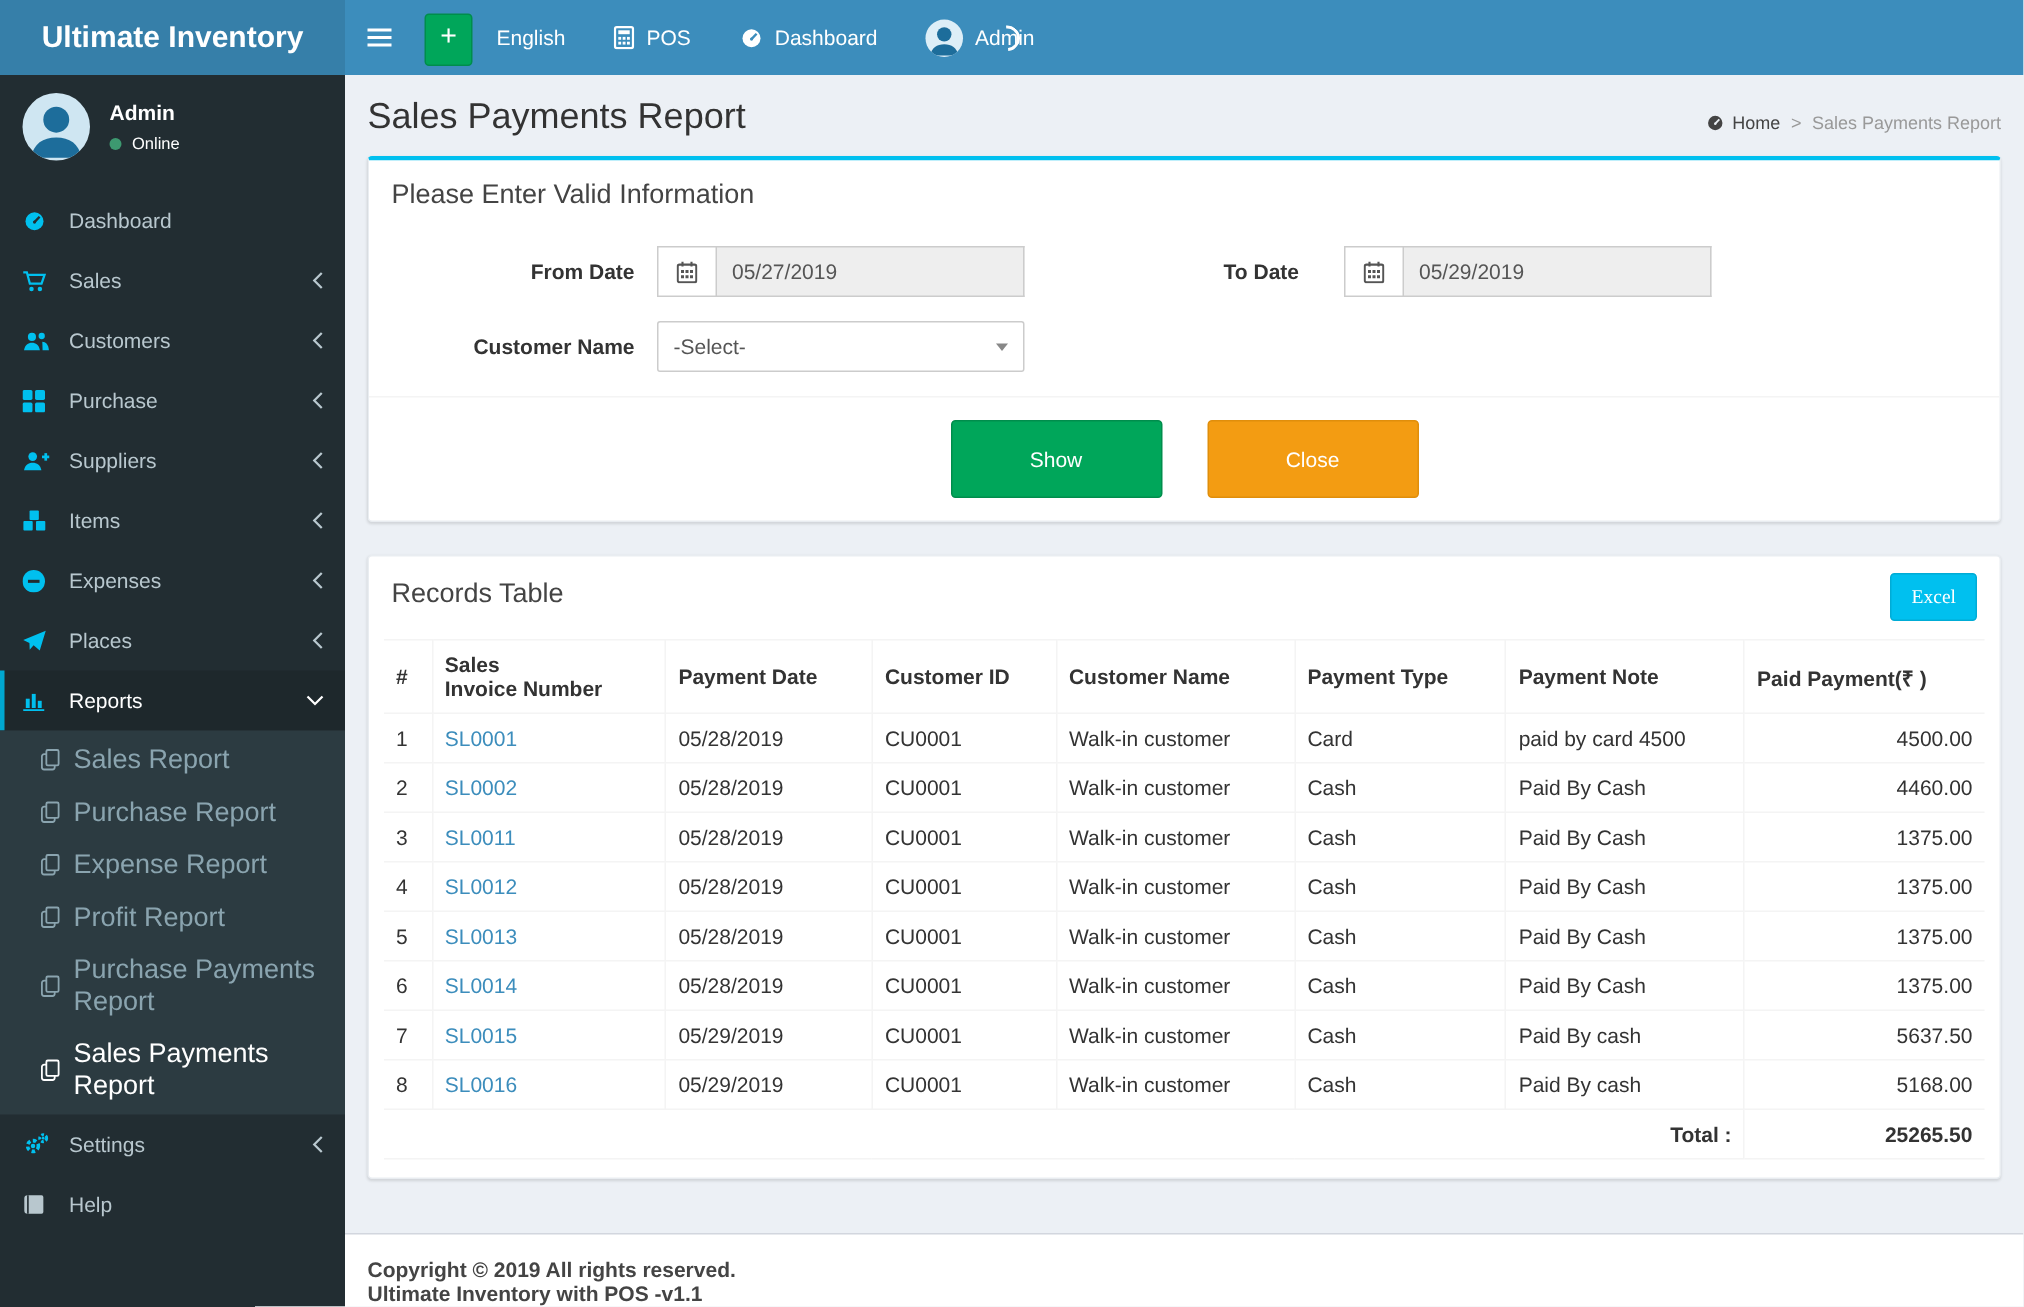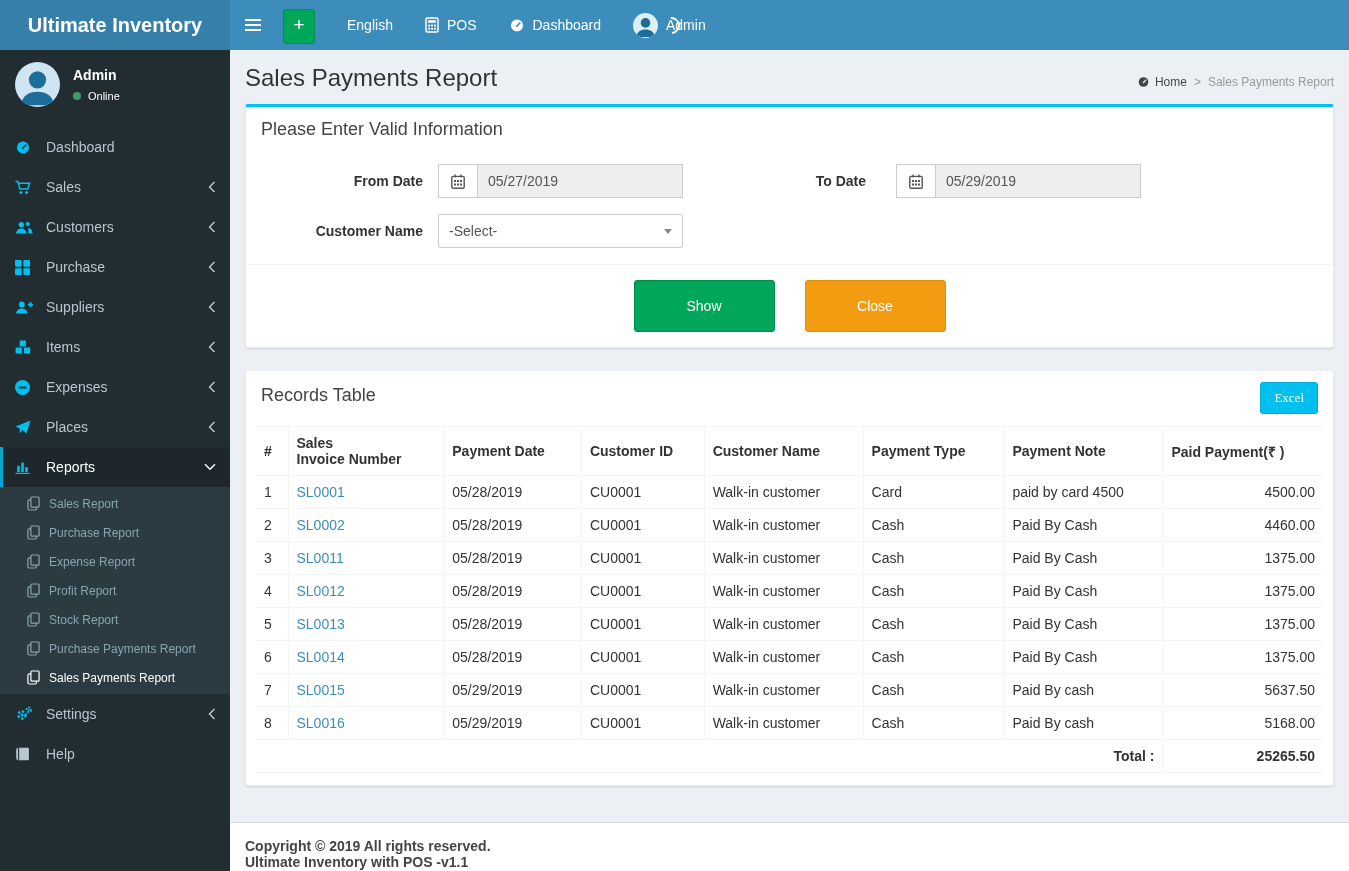--- a/index.html
+++ b/index.html
@@ -33,21 +33,21 @@
   .menu-item{display:flex;align-items:center;padding:12px 14px 12px 12px;border-left:3px solid transparent;
              color:#b8c7ce;font-size:14px;cursor:pointer;}
   .menu-item .mi{width:24px;margin-right:7px;display:flex;align-items:center;color:#00c0ef;}
   .menu-item .lbl{flex:1;}
   .menu-item .chev{margin-left:auto;display:flex;color:#b8c7ce;}
   .menu-item.active{background:#1e282c;border-left-color:#00a7d0;color:#fff;}
   .menu-item.active .chev{color:#fff;}
   .menu-item.help .mi{color:#b8c7ce;}
   .submenu{list-style:none;margin:0;padding:2px 0;background:#2c3b41;}
   .submenu li{display:flex;align-items:center;gap:9px;padding:7px 15px 7px 27px;color:#8aa4af;
-              font-size:12px;cursor:pointer;}
+              font-size:18px;cursor:pointer;}
   .submenu li .mi{display:flex;color:#8aa4af;}
   .submenu li.active{color:#fff;}
   .submenu li.active .mi{color:#fff;}
   
   .content-wrapper{margin-left:230px;min-height:772px;}
   .content-header{padding:14px 15px 0;display:flex;align-items:flex-end;justify-content:space-between;}
   .content-header h1{margin:0;font-size:24px;font-weight:400;color:#333;}
   .breadcrumb{display:flex;align-items:center;gap:7px;font-size:12px;color:#444;padding-bottom:3px;}
   .breadcrumb .home{display:flex;align-items:center;gap:5px;cursor:pointer;color:#444;}
   .breadcrumb .sep{color:#999;}
@@ -109,21 +109,21 @@
       <span class="bars">
           <i></i>
           <i></i>
           <i></i>
         </span>
     </div>
     <div class="add-btn">
       <span>+</span>
     </div>
     <span class="spinner"></span>
-    <ul class="nav-right" style="list-style:none;margin:0;padding:16px;">
+    <ul class="nav-right" style="list-style:none;margin:0;padding:0;">
       <li class="nav-item">
         <span>English</span>
       </li>
       <li class="nav-item">
         <span>
           <svg width="14" height="16" viewBox="0 0 14 16">
               <rect x="1" y="1" width="12" height="14" rx="1.2" fill="none" stroke="#fff" stroke-width="1.5"></rect>
               <rect x="3.2" y="3.2" width="7.6" height="2.6" fill="#fff"></rect>
               <g fill="#fff">
                 <rect x="3.2" y="7.6" width="1.9" height="1.9"></rect>
@@ -346,29 +346,20 @@
       <span>Expense Report</span>
     </li>
     <li>
       <span class="mi">
           <svg width="13" height="15" viewBox="0 0 14 16">
             <rect x="4.2" y="1" width="8.8" height="11" rx="1" fill="none" stroke="currentColor" stroke-width="1.3"></rect>
             <path d="M4.2 4H2.6A1.6 1.6 0 0 0 1 5.6v7.8A1.6 1.6 0 0 0 2.6 15h6a1.6 1.6 0 0 0 1.6-1.6V12" fill="none" stroke="currentColor" stroke-width="1.3"></path>
           </svg>
         </span>
       <span>Profit Report</span>
-    </li>
-    <li>
-      <span class="mi">
-          <svg width="13" height="15" viewBox="0 0 14 16">
-            <rect x="4.2" y="1" width="8.8" height="11" rx="1" fill="none" stroke="currentColor" stroke-width="1.3"></rect>
-            <path d="M4.2 4H2.6A1.6 1.6 0 0 0 1 5.6v7.8A1.6 1.6 0 0 0 2.6 15h6a1.6 1.6 0 0 0 1.6-1.6V12" fill="none" stroke="currentColor" stroke-width="1.3"></path>
-          </svg>
-        </span>
-      <span>Stock Report</span>
     </li>
     <li>
       <span class="mi">
           <svg width="13" height="15" viewBox="0 0 14 16">
             <rect x="4.2" y="1" width="8.8" height="11" rx="1" fill="none" stroke="currentColor" stroke-width="1.3"></rect>
             <path d="M4.2 4H2.6A1.6 1.6 0 0 0 1 5.6v7.8A1.6 1.6 0 0 0 2.6 15h6a1.6 1.6 0 0 0 1.6-1.6V12" fill="none" stroke="currentColor" stroke-width="1.3"></path>
           </svg>
         </span>
       <span>Purchase Payments Report</span>
     </li>

